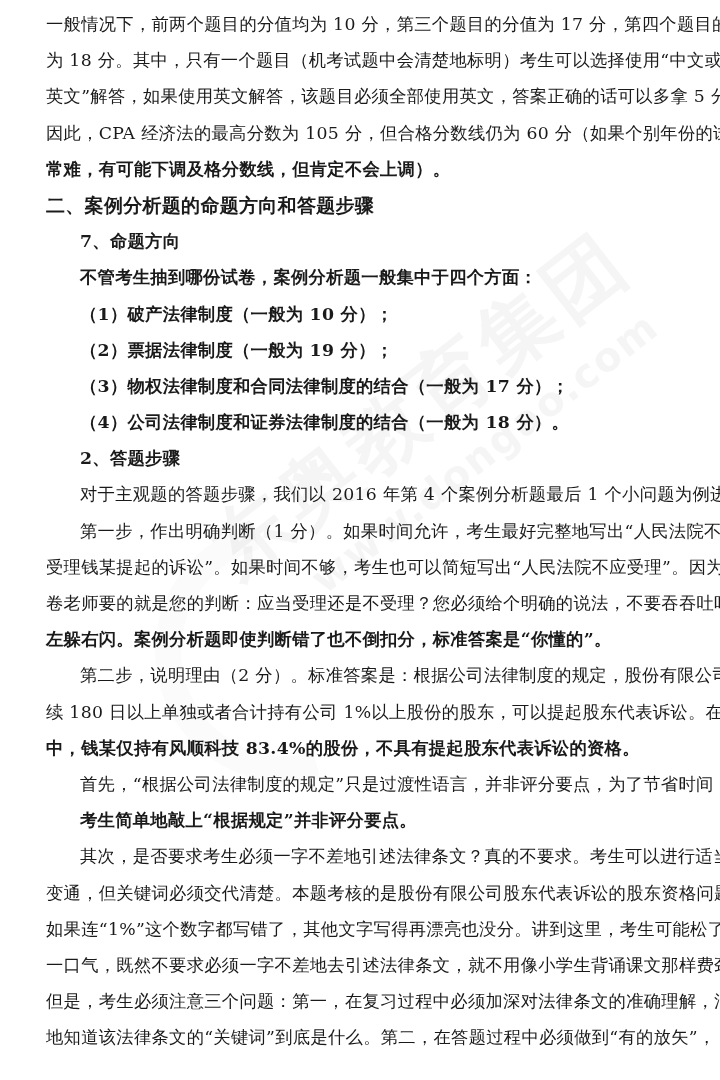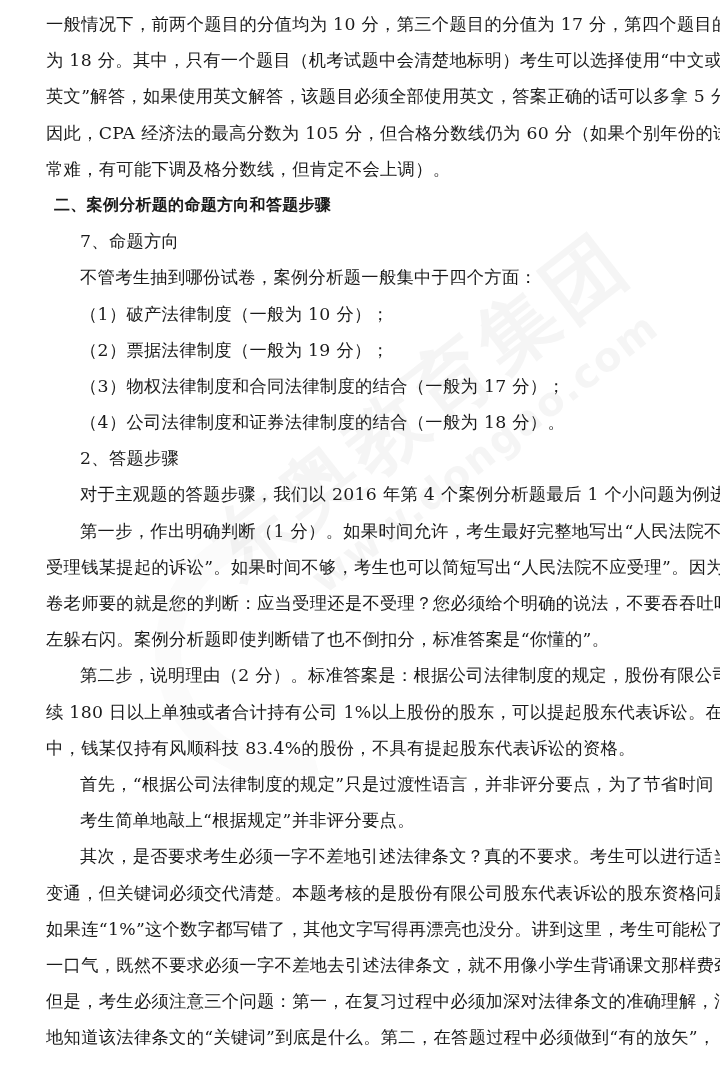--- a/index.html
+++ b/index.html
@@ -7,23 +7,23 @@
     width: 720px; height: 1080px; overflow: hidden; position: relative;
     font-family: "DejaVu Serif", "Liberation Serif", serif;
     color: #1a1a1a;
   }
   .page { position: absolute; left: 46px; top: 6px; width: 644px; }
   .line {
     height: 36.2px; line-height: 36.2px; font-size: 17.3px;
     white-space: nowrap; overflow: visible; letter-spacing: 0.3px;
     text-align: justify; text-align-last: justify;
   }
-  .line.last { text-align-last: left; }
+  .line.last { text-align-last: left; font-weight: bold; }
   .indent { padding-left: 34px; }
-  .heading { font-weight: bold; font-family: "DejaVu Sans", "Liberation Sans", sans-serif; font-size: 16px; text-align-last: left; margin-left: 8px; }
+  .heading { font-weight: bold; font-family: "DejaVu Sans", "Liberation Sans", sans-serif; font-size: 19px; text-align-last: left; }
   .watermark {
     position: absolute; left: 190px; top: 520px;
     transform: rotate(-38deg); transform-origin: left top;
     color: rgba(180,180,180,0.13); font-family: "DejaVu Sans", sans-serif;
     font-weight: bold; pointer-events: none; white-space: nowrap;
   }
   .watermark .wm-cn { font-size: 78px; letter-spacing: 6px; display: block; }
   .watermark .wm-url { font-size: 40px; letter-spacing: 2px; display: block; margin-left: 60px; }
   .wm-circle {
     position: absolute; left: 155px; top: 520px; width: 210px; height: 210px;

